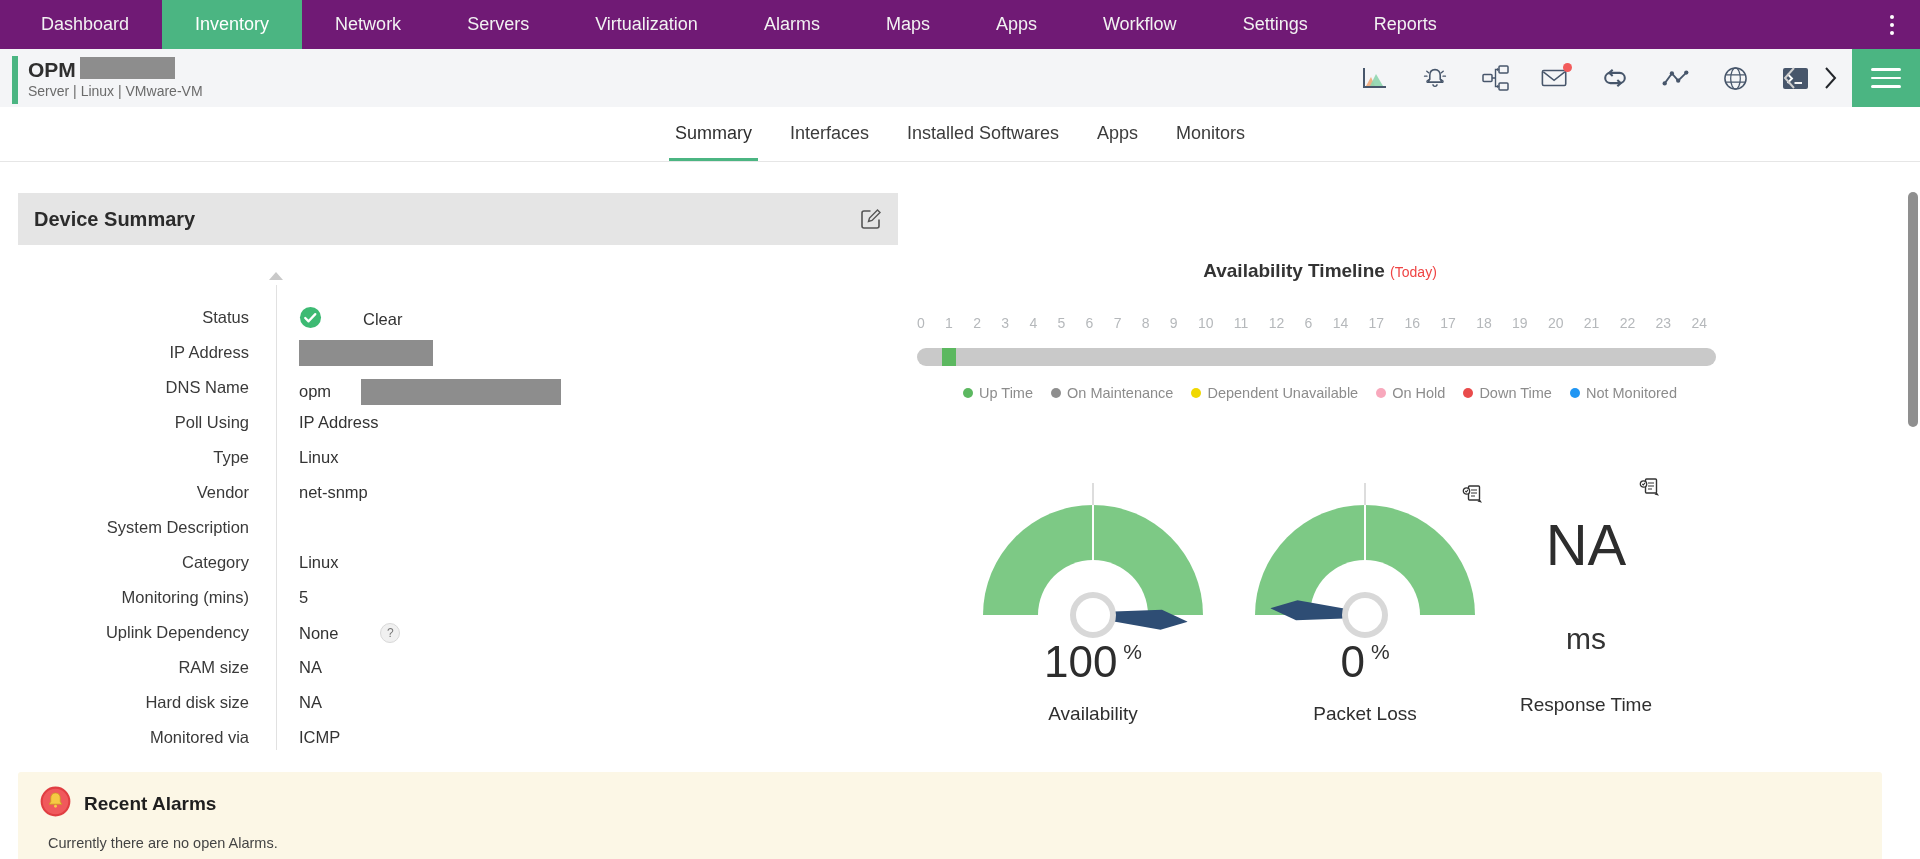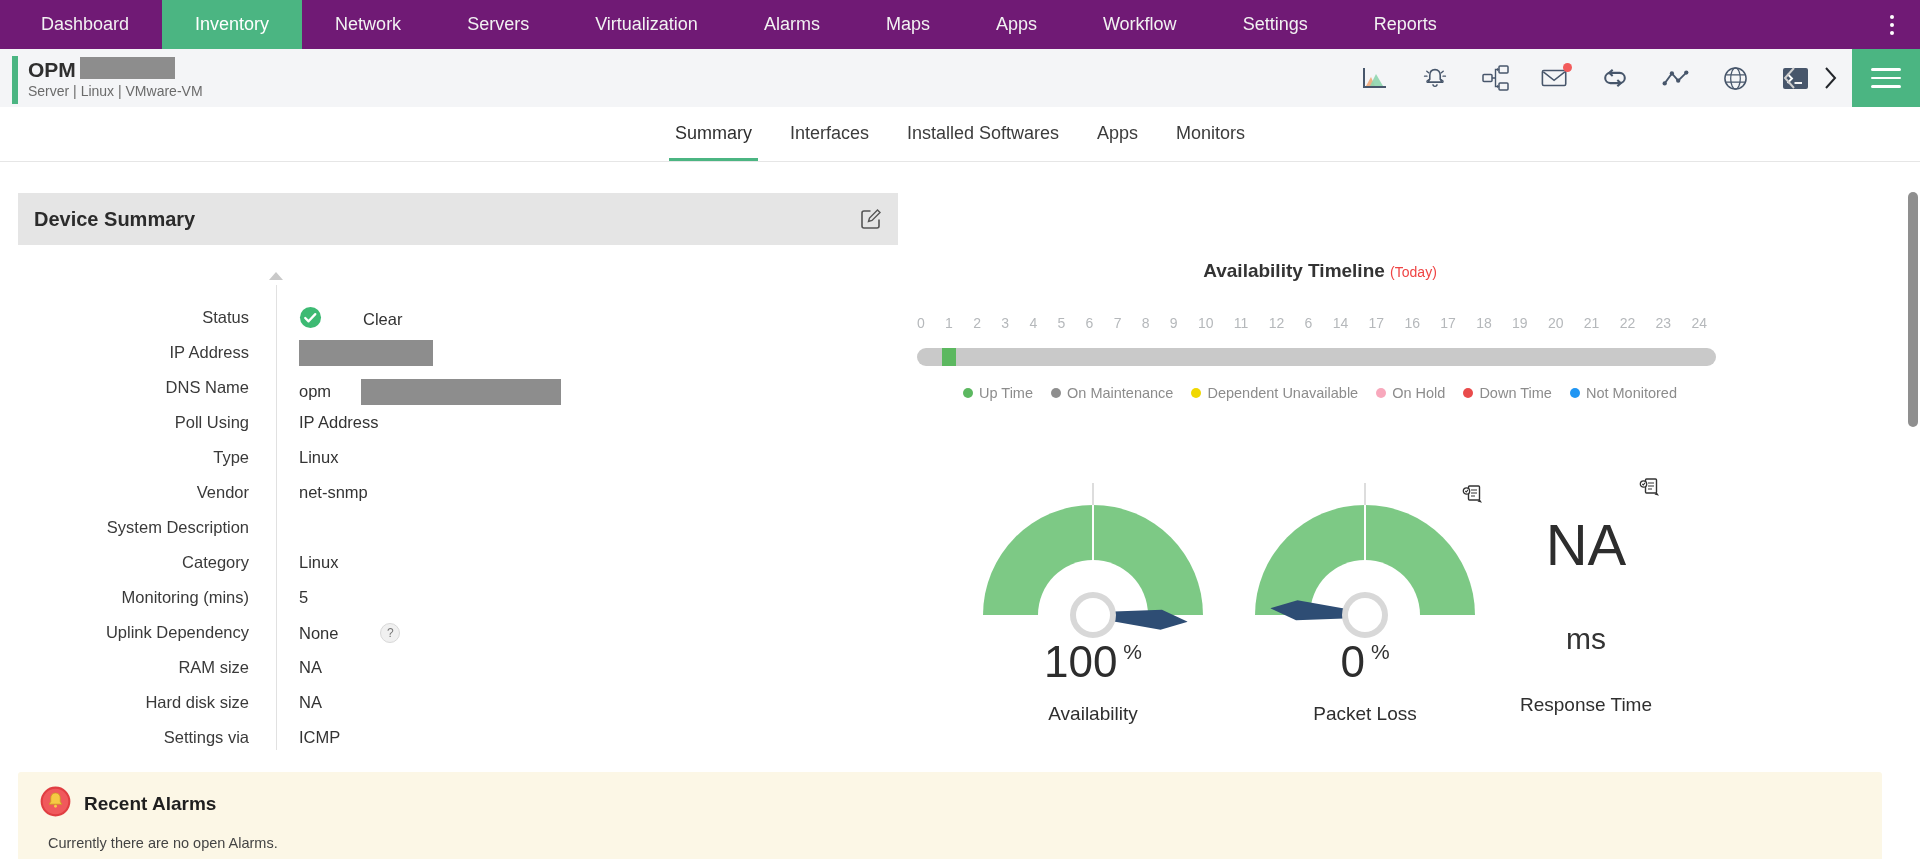--- a/index.html
+++ b/index.html
@@ -317,21 +317,21 @@
           <span>NA</span>
         </div>
       </div>
       <div class="field-row">
         <div class="field-label">Hard disk size</div>
         <div class="field-value">
           <span>NA</span>
         </div>
       </div>
       <div class="field-row">
-        <div class="field-label">Settings via</div>
+        <div class="field-label">Monitored via</div>
         <div class="field-value">
           <span>ICMP</span>
         </div>
       </div>
     </div>
 </div>
 
 <div class="timeline">
   <div class="tl-title">
     <span>Availability Timeline</span>

